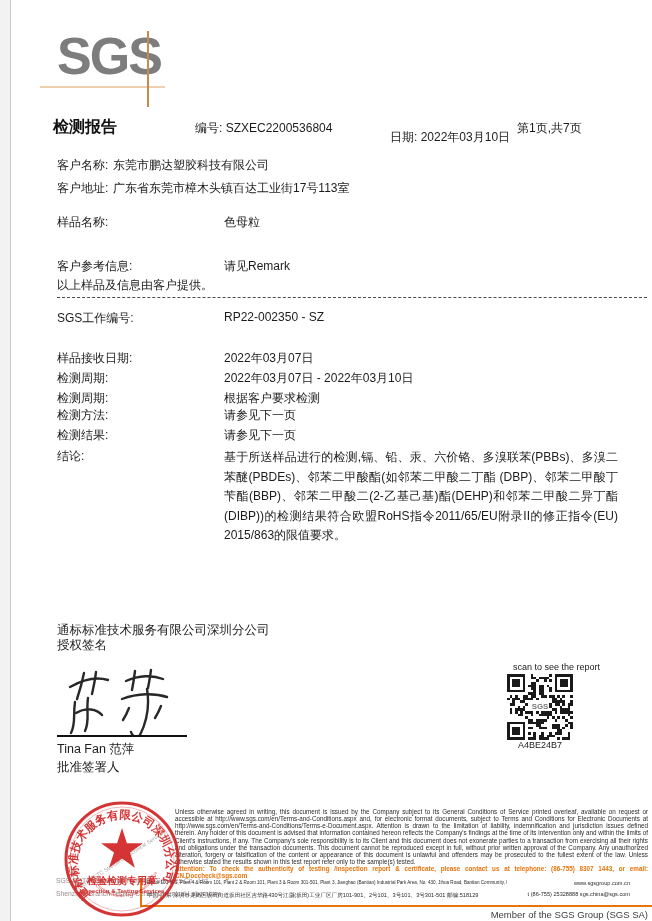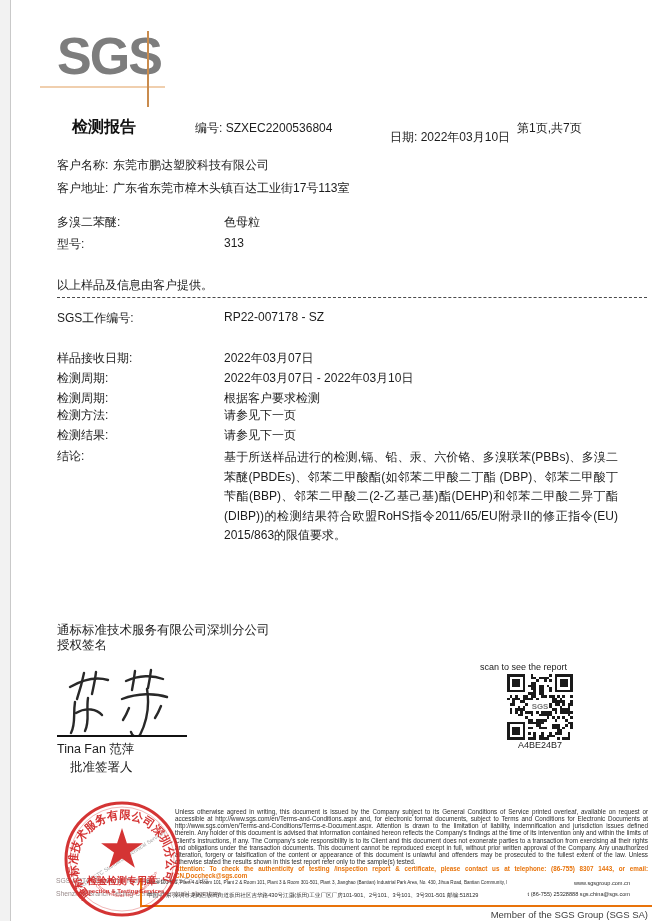--- a/index.html
+++ b/index.html
@@ -6,43 +6,43 @@
   .page{
     position:relative;width:652px;height:921px;background:#fff;overflow:hidden;
     font-family:"Liberation Sans","DejaVu Sans",sans-serif;color:#1c1c1c;
   }
   .scan-edge{position:absolute;left:0;top:0;width:10px;height:921px;background:#f2f2f2;border-right:1px solid #c9c9c9;}
   
   .logo{position:absolute;left:57px;top:30px;font-size:52px;font-weight:bold;color:#7d7d7d;letter-spacing:-2px;line-height:1;}
   .logo-hline{position:absolute;left:40px;top:86px;width:125px;height:2px;background:#f0cfae;}
   .logo-vline{position:absolute;left:147px;top:31px;width:2px;height:76px;background:#c98b4d;}
   .title-row{position:absolute;top:117px;left:0;width:652px;height:22px;}
-  .doc-title{position:absolute;left:72px;top:0;font-size:16px;font-weight:bold;color:#111;}
+  .doc-title{position:absolute;left:53px;top:0;font-size:16px;font-weight:bold;color:#111;}
   .hdr-no{position:absolute;left:195px;top:3px;font-size:12px;}
   .hdr-date{position:absolute;left:390px;top:12px;font-size:12px;}
   .hdr-page{position:absolute;left:517px;top:3px;font-size:12px;}
   
   .doc-row{position:absolute;left:0;width:652px;height:18px;font-size:12px;}
   .lbl{position:absolute;left:57px;white-space:nowrap;}
   .val1{position:absolute;left:113px;white-space:nowrap;}
   .val2{position:absolute;left:224px;white-space:nowrap;}
   .note-line{position:absolute;left:57px;top:277px;font-size:12px;}
   .dash-sep{position:absolute;left:57px;top:297px;width:590px;border-top:1.5px dashed #4a4a4a;}
   
   .conc-lbl{position:absolute;left:57px;top:448px;font-size:12px;}
   .conc-text{position:absolute;left:224px;top:448px;width:394px;font-size:12px;line-height:19.5px;text-align:justify;}
   
   .sig-company{position:absolute;left:57px;top:622px;font-size:12.5px;}
   .sig-auth{position:absolute;left:57px;top:637px;font-size:12.5px;}
   .sig-draw{position:absolute;left:62px;top:665px;}
   .sig-line{position:absolute;left:57px;top:735px;width:130px;height:2px;background:#111;}
   .sig-name{position:absolute;left:57px;top:741px;font-size:12.5px;}
-  .sig-role{position:absolute;left:57px;top:759px;font-size:12.5px;margin-left:13px;}
-  
-  .qr-caption{position:absolute;left:480px;top:662px;width:120px;text-align:left;font-size:9px;color:#222;}
+  .sig-role{position:absolute;left:57px;top:759px;font-size:12.5px;}
+  
+  .qr-caption{position:absolute;left:480px;top:662px;width:120px;text-align:right;font-size:9px;color:#222;}
   .qr-box{position:absolute;left:507px;top:674px;width:66px;height:66px;}
   .qr-id{position:absolute;left:480px;top:740px;width:120px;text-align:center;font-size:9px;color:#222;}
   
   .legal{position:absolute;left:175px;top:808px;width:473px;font-size:6.3px;line-height:7.15px;text-align:justify;color:#2a2a2a;}
   .attn{color:#e8730a;font-weight:bold;}
   .addr-vline{position:absolute;left:140px;top:878px;width:2px;height:28px;background:#e8730a;}
   .addr-en{position:absolute;left:147px;top:880px;width:360px;font-size:4.6px;color:#2a2a2a;white-space:nowrap;overflow:hidden;}
   .addr-cn{position:absolute;left:147px;top:892px;width:360px;font-size:5.6px;color:#2a2a2a;white-space:nowrap;overflow:hidden;}
   .addr-web{position:absolute;left:508px;top:880px;width:122px;font-size:5.6px;text-align:right;color:#2a2a2a;}
   .addr-tel{position:absolute;left:478px;top:891px;width:152px;font-size:5.6px;text-align:right;color:#2a2a2a;}
@@ -72,34 +72,34 @@
   <div class="doc-row" style="top:157px">
     <span class="lbl">客户名称:</span>
     <span class="val1">东莞市鹏达塑胶科技有限公司</span>
   </div>
   <div class="doc-row" style="top:180px">
     <span class="lbl">客户地址:</span>
     <span class="val1">广东省东莞市樟木头镇百达工业街17号113室</span>
   </div>
 
   <div class="doc-row" style="top:214px">
-    <span class="lbl">多溴二苯醚:</span>
+    <span class="lbl">样品名称:</span>
     <span class="val2">色母粒</span>
   </div>
-  <div class="doc-row" style="top:236px">
-    <span class="lbl">型号:</span>
-    <span class="val2">313</span>
+  <div class="doc-row" style="top:258px">
+    <span class="lbl">客户参考信息:</span>
+    <span class="val2">请见Remark</span>
   </div>
   <div class="note-line">以上样品及信息由客户提供。</div>
 
   <div class="dash-sep"></div>
 
   <div class="doc-row" style="top:310px">
     <span class="lbl">SGS工作编号:</span>
-    <span class="val2">RP22-007178 - SZ</span>
+    <span class="val2">RP22-002350 - SZ</span>
   </div>
   <div class="doc-row" style="top:350px">
     <span class="lbl">样品接收日期:</span>
     <span class="val2">2022年03月07日</span>
   </div>
   <div class="doc-row" style="top:370px">
     <span class="lbl">检测周期:</span>
     <span class="val2">2022年03月07日 - 2022年03月10日</span>
   </div>
   <div class="doc-row" style="top:390px">

